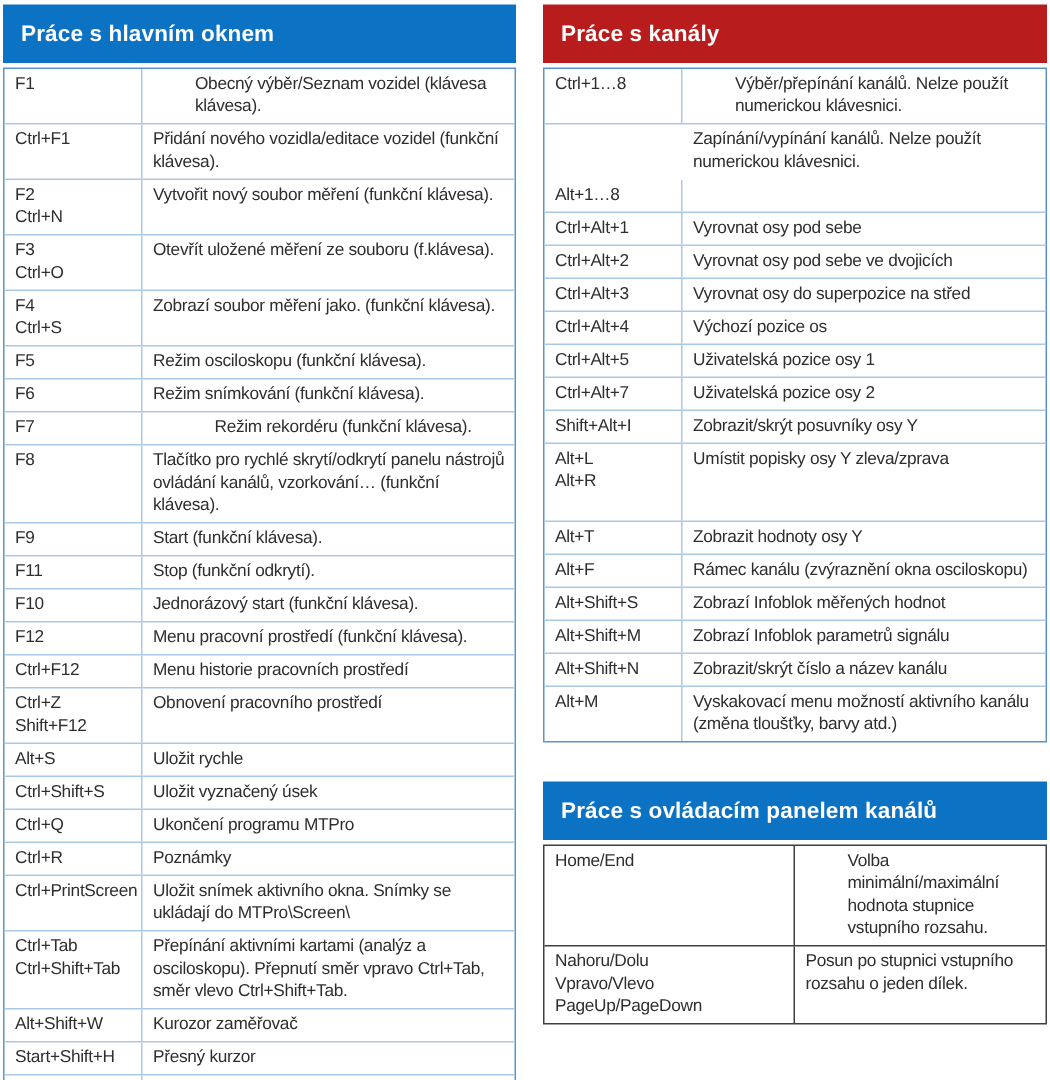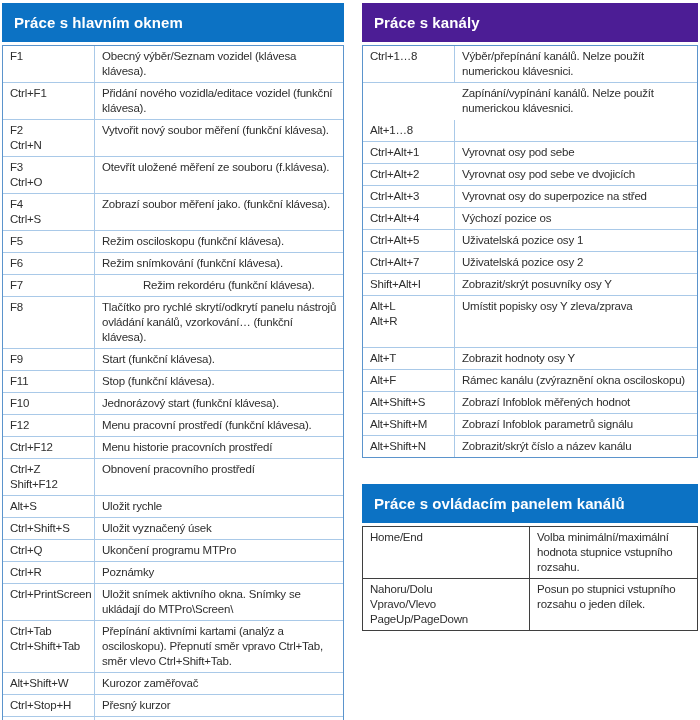--- a/index.html
+++ b/index.html
@@ -23,21 +23,21 @@
     height:39px;
     display:flex; align-items:center;
     padding-left:12px;
     font-size:15px; font-weight:bold;
     letter-spacing:0.1px;
     margin-bottom:3px;
   }
 
   .tbl-body { border:1px solid #5b94cc; background:#ffffff; }
   .row { display:flex; border-top:1px solid #a9c9e8; align-items:stretch; }
-  .row:first-child { border-top:none; }
+  .row:first-child { border-top:none;gap:28px; }
 
   .cell {
     white-space:pre-line;
     font-size:11.5px;
     line-height:15px;
     letter-spacing:-0.2px;
     color:#2e2e2e;
     padding:3px 5px 3px 7px;
   }
   .keys { width:92px; flex:0 0 auto; border-right:1px solid #a9c9e8; }
@@ -98,21 +98,21 @@
           <div class="row">
             <div class="cell keys" style="color: rgb(46, 46, 46);">F8</div>
             <div class="cell desc" style="color: rgb(46, 46, 46);">Tlačítko pro rychlé skrytí/odkrytí panelu nástrojů ovládání kanálů, vzorkování… (funkční klávesa).</div>
           </div>
           <div class="row">
             <div class="cell keys" style="color: rgb(46, 46, 46);">F9</div>
             <div class="cell desc" style="color: rgb(46, 46, 46);">Start (funkční klávesa).</div>
           </div>
           <div class="row">
             <div class="cell keys" style="color: rgb(46, 46, 46);">F11</div>
-            <div class="cell desc" style="color: rgb(46, 46, 46);">Stop (funkční klávesa).</div>
+            <div class="cell desc" style="color: rgb(46, 46, 46);">Stop (funkční odkrytí).</div>
           </div>
           <div class="row">
             <div class="cell keys" style="color: rgb(46, 46, 46);">F10</div>
             <div class="cell desc" style="color: rgb(46, 46, 46);">Jednorázový start (funkční klávesa).</div>
           </div>
           <div class="row">
             <div class="cell keys" style="color: rgb(46, 46, 46);">F12</div>
             <div class="cell desc" style="color: rgb(46, 46, 46);">Menu pracovní prostředí (funkční klávesa).</div>
           </div>
           <div class="row">
@@ -147,34 +147,34 @@
           <div class="row">
             <div class="cell keys" style="color: rgb(46, 46, 46);">Ctrl+Tab
 Ctrl+Shift+Tab</div>
             <div class="cell desc" style="color: rgb(46, 46, 46);">Přepínání aktivními kartami (analýz a osciloskopu). Přepnutí směr vpravo Ctrl+Tab, směr vlevo Ctrl+Shift+Tab.</div>
           </div>
           <div class="row">
             <div class="cell keys" style="color: rgb(46, 46, 46);">Alt+Shift+W</div>
             <div class="cell desc" style="color: rgb(46, 46, 46);">Kurozor zaměřovač</div>
           </div>
           <div class="row">
-            <div class="cell keys" style="color: rgb(46, 46, 46);">Ctrl+Stop+H</div>
+            <div class="cell keys" style="color: rgb(46, 46, 46);">Start+Shift+H</div>
             <div class="cell desc" style="color: rgb(46, 46, 46);">Přesný kurzor</div>
           </div>
           <div class="row">
             <div class="cell keys" style="color: rgb(46, 46, 46);">Alt+G</div>
             <div class="cell desc" style="color: rgb(46, 46, 46);">Zobrazit mřížku</div>
           </div>
         </div>
     </section>
   </div>
 
   <div class="col col-right">
     <section class="tbl">
-      <header class="tbl-title" style="background: #4c1d95; color: rgb(255, 255, 255);">
+      <header class="tbl-title" style="background: #b91c1c; color: rgb(255, 255, 255);">
         <span>Práce s kanály</span>
       </header>
       <div class="tbl-body">
           <div class="row">
             <div class="cell keys" style="color: rgb(46, 46, 46);">Ctrl+1…8</div>
             <div class="cell desc" style="color: rgb(46, 46, 46);">Výběr/přepínání kanálů. Nelze použít numerickou klávesnici.</div>
           </div>
           <div class="row">
             <div class="cell keys" style="color: rgb(46, 46, 46); margin-top: 37px;">Alt+1…8</div>
             <div class="cell desc" style="color: rgb(46, 46, 46);">Zapínání/vypínání kanálů. Nelze použít numerickou klávesnici.</div>
@@ -225,20 +225,24 @@
             <div class="cell keys" style="color: rgb(46, 46, 46);">Alt+Shift+S</div>
             <div class="cell desc" style="color: rgb(46, 46, 46);">Zobrazí Infoblok měřených hodnot</div>
           </div>
           <div class="row">
             <div class="cell keys" style="color: rgb(46, 46, 46);">Alt+Shift+M</div>
             <div class="cell desc" style="color: rgb(46, 46, 46);">Zobrazí Infoblok parametrů signálu</div>
           </div>
           <div class="row">
             <div class="cell keys" style="color: rgb(46, 46, 46);">Alt+Shift+N</div>
             <div class="cell desc" style="color: rgb(46, 46, 46);">Zobrazit/skrýt číslo a název kanálu</div>
+          </div>
+          <div class="row">
+            <div class="cell keys" style="color: rgb(46, 46, 46);">Alt+M</div>
+            <div class="cell desc" style="color: rgb(46, 46, 46);">Vyskakovací menu možností aktivního kanálu (změna tloušťky, barvy atd.)</div>
           </div>
         </div>
     </section>
 
     <section class="tbl wide-keys dark">
       <header class="tbl-title" style="background: rgb(12, 114, 196); color: rgb(255, 255, 255);">
         <span>Práce s ovládacím panelem kanálů</span>
       </header>
       <div class="tbl-body">
           <div class="row">

